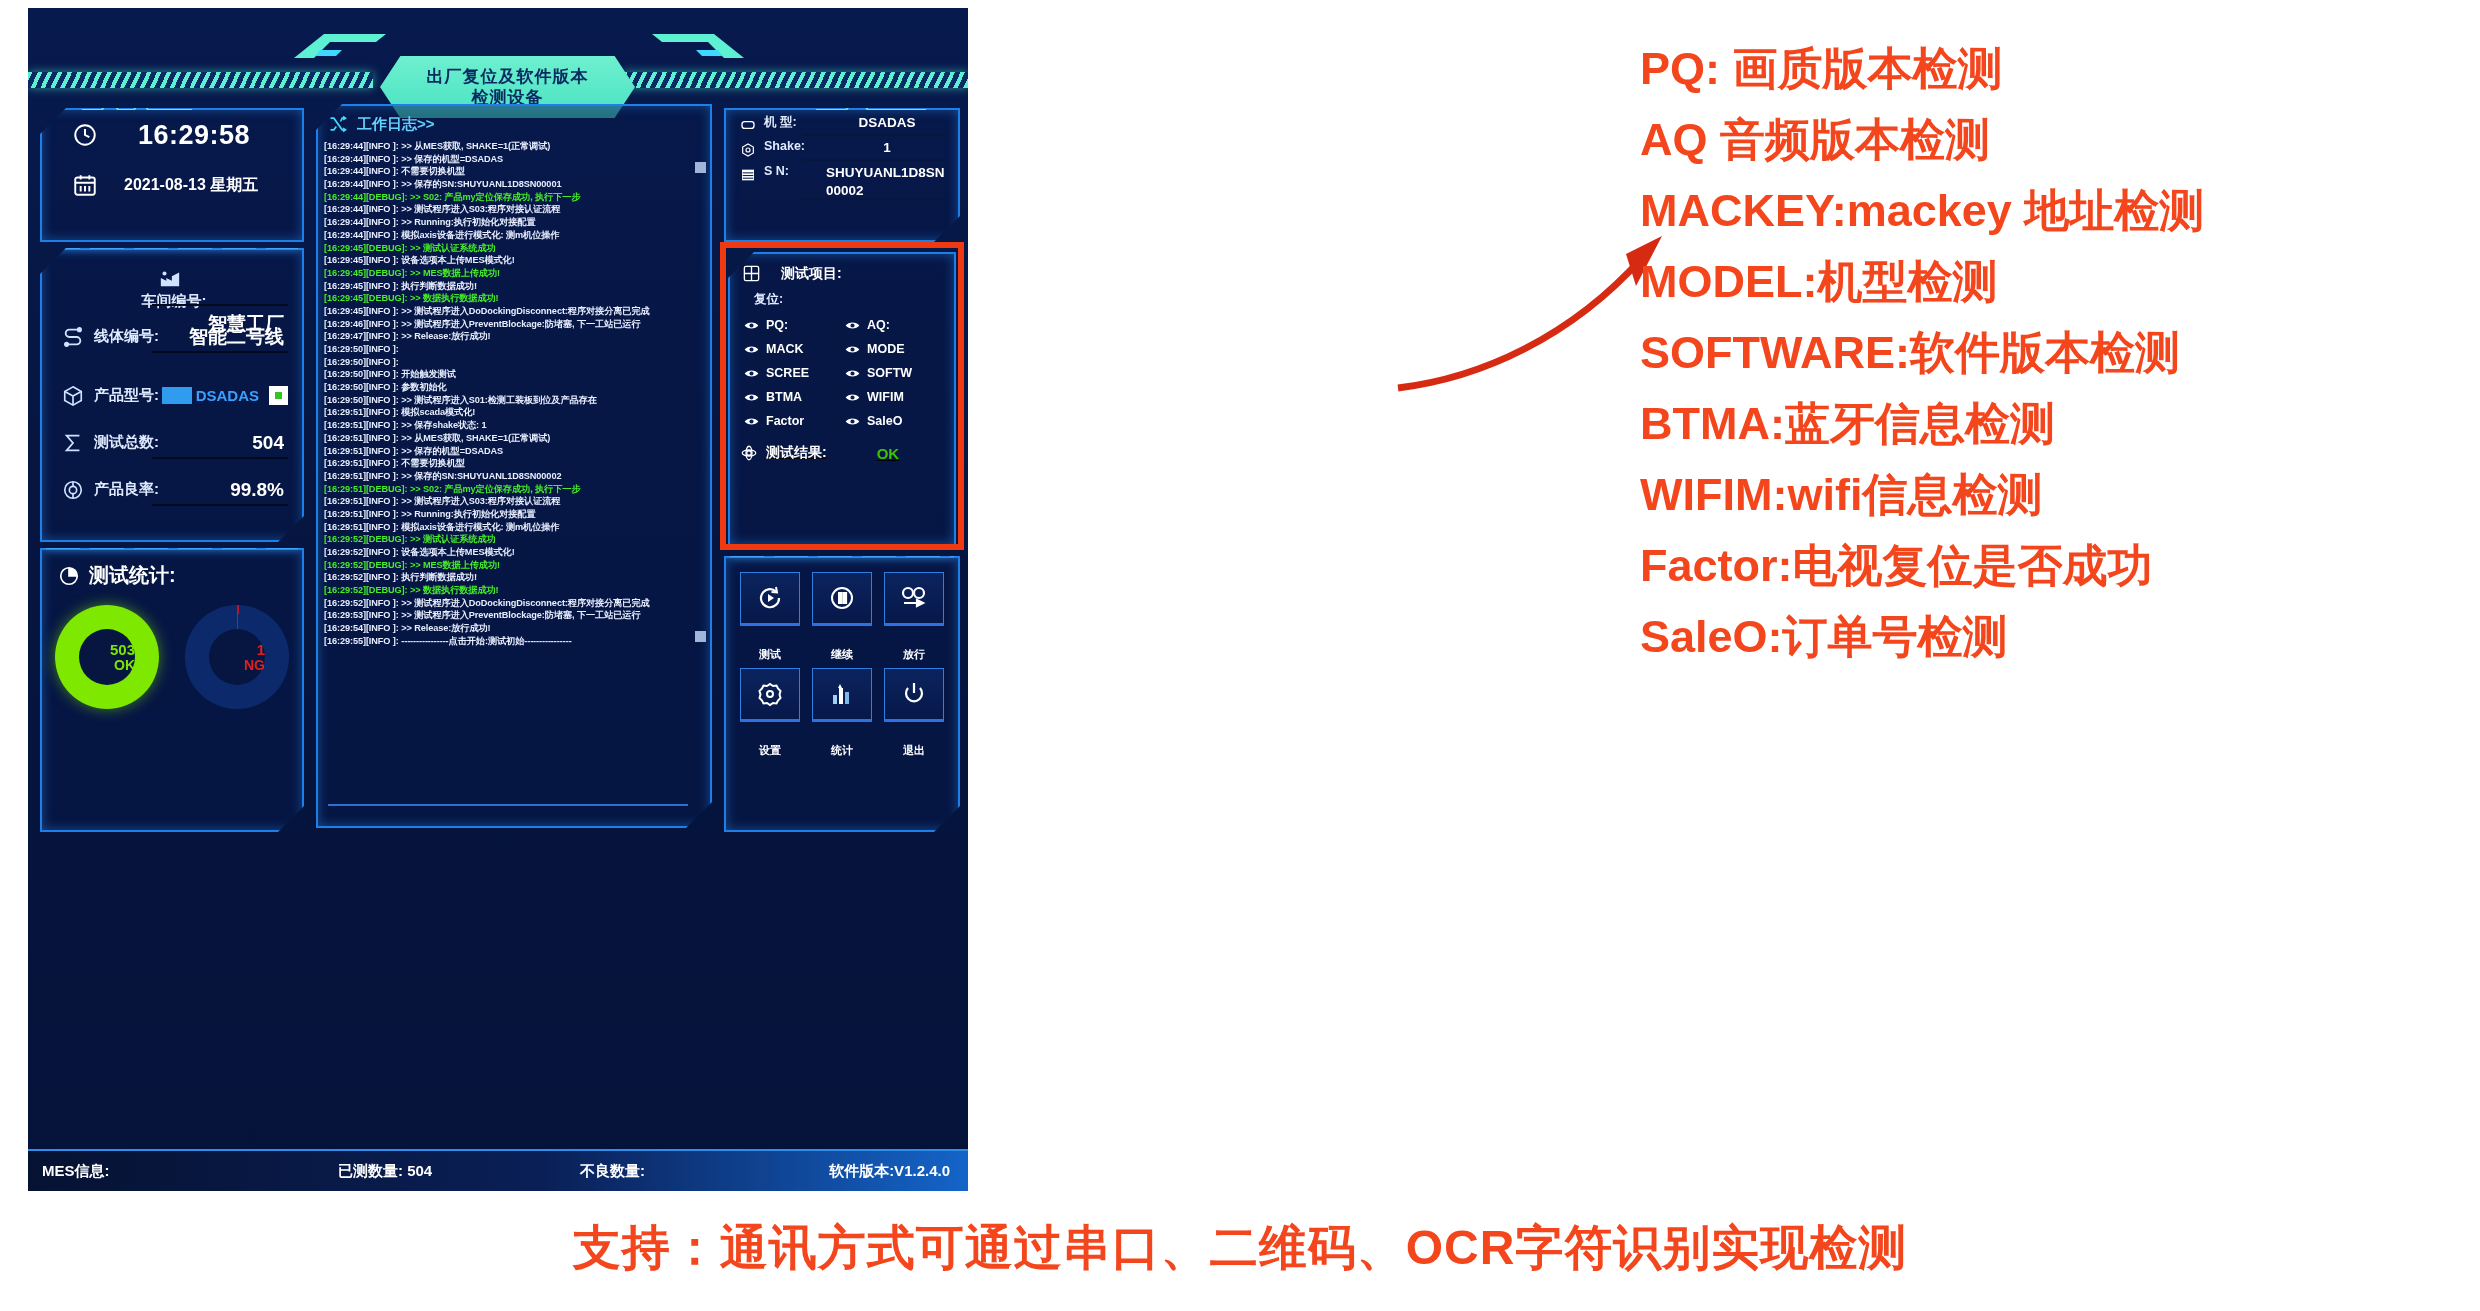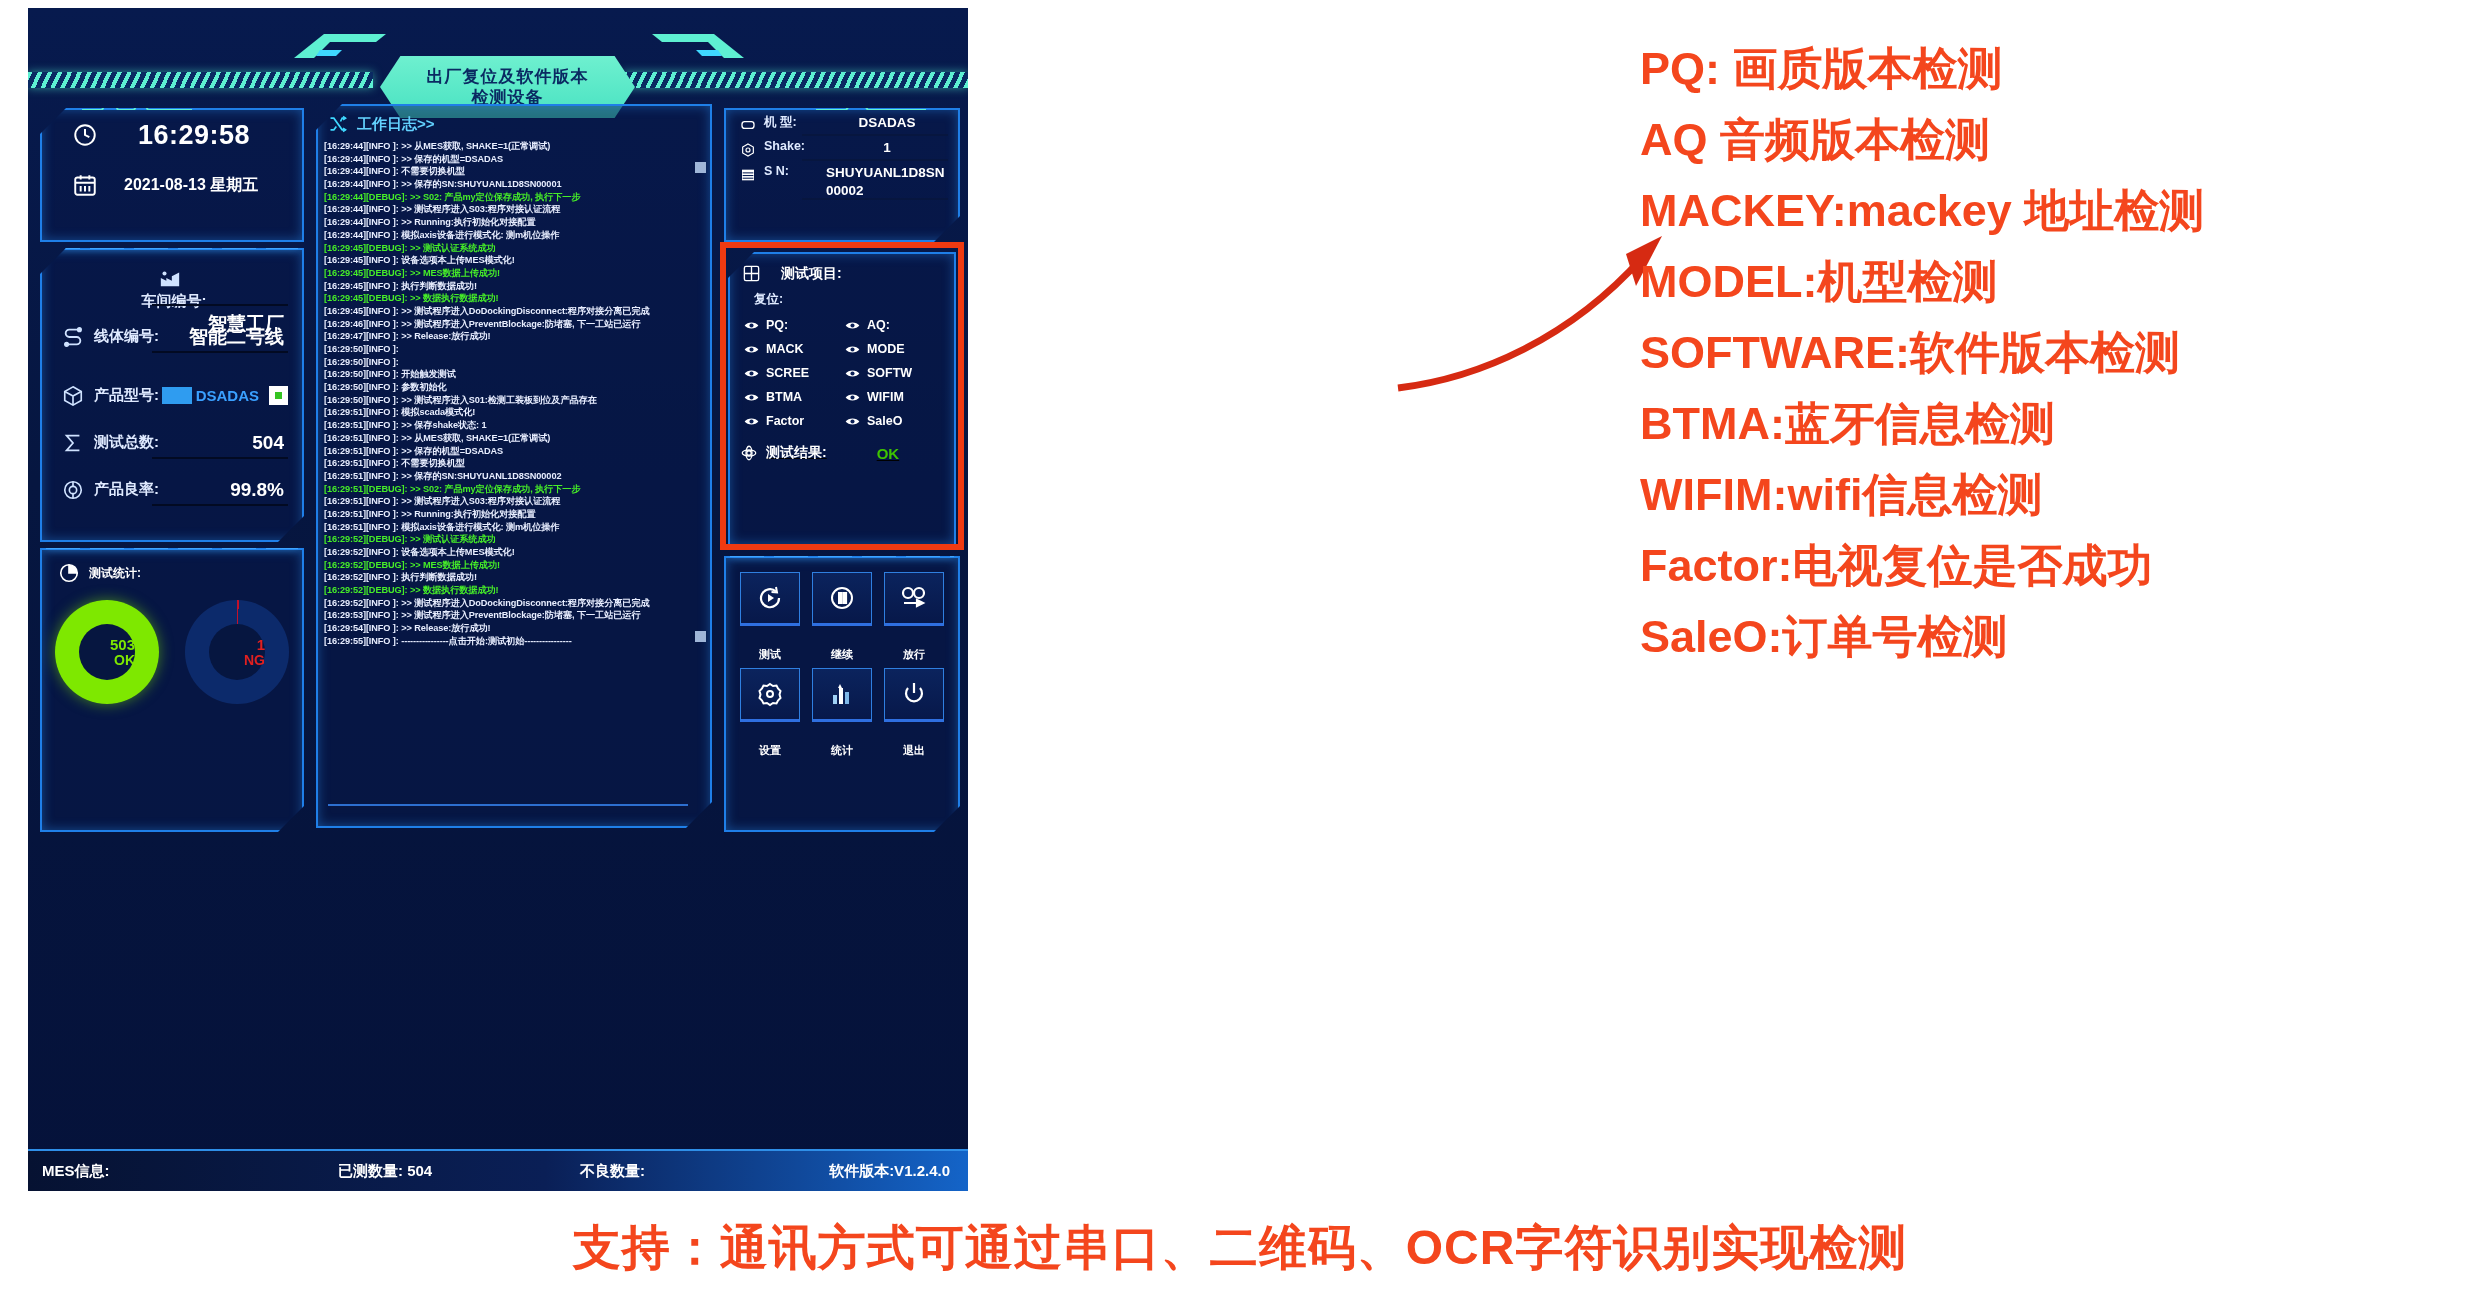--- a/index.html
+++ b/index.html
@@ -58,21 +58,21 @@
   .frow .val{margin-left:auto;color:#ffffff;font-size:19px;font-weight:bold;text-align:left;padding-right:4px;}
   .frow .uline{position:absolute;left:110px;right:14px;bottom:7px;height:2px;background:#020a22;}
   .combo{margin-left:auto;display:flex;align-items:center;gap:4px;}
   .combo .swatch{width:30px;height:17px;background:#2f9cf0;display:block;}
   .combo .ctext{color:#3aa0ff;font-size:15px;font-weight:bold;}
   .combo .cbtn{width:19px;height:19px;background:#ffffff;display:flex;align-items:center;justify-content:center;margin-left:6px;}
   .combo .cbtn i{width:7px;height:7px;background:#35c422;display:block;}
 
   
   #stats-panel{left:12px;top:540px;width:260px;height:280px;}
-  .stat-head{display:flex;align-items:center;gap:9px;padding:12px 0 0 16px;color:#ffffff;font-size:12px;font-weight:bold;}
+  .stat-head{display:flex;align-items:center;gap:9px;padding:12px 0 0 16px;color:#ffffff;font-size:20px;font-weight:bold;}
   .stat-head svg{width:22px;height:22px;}
   .donuts{display:flex;justify-content:space-around;align-items:center;margin-top:16px;}
   .donut{width:104px;height:104px;border-radius:50%;display:flex;align-items:center;
     justify-content:center;flex-direction:column;position:relative;}
   .donut .hole{width:56px;height:56px;border-radius:50%;background:#061640;
     display:flex;flex-direction:column;align-items:flex-end;justify-content:center;}
   .donut .n{font-size:15px;font-weight:bold;line-height:1.05;}
   .donut .s{font-size:14px;font-weight:bold;line-height:1.05;}
   #donut-ok{background:conic-gradient(#7ee800 0deg 360deg);box-shadow:0 0 14px rgba(126,232,0,.5);}
   #donut-ok .n,#donut-ok .s{color:#7ee800;}

